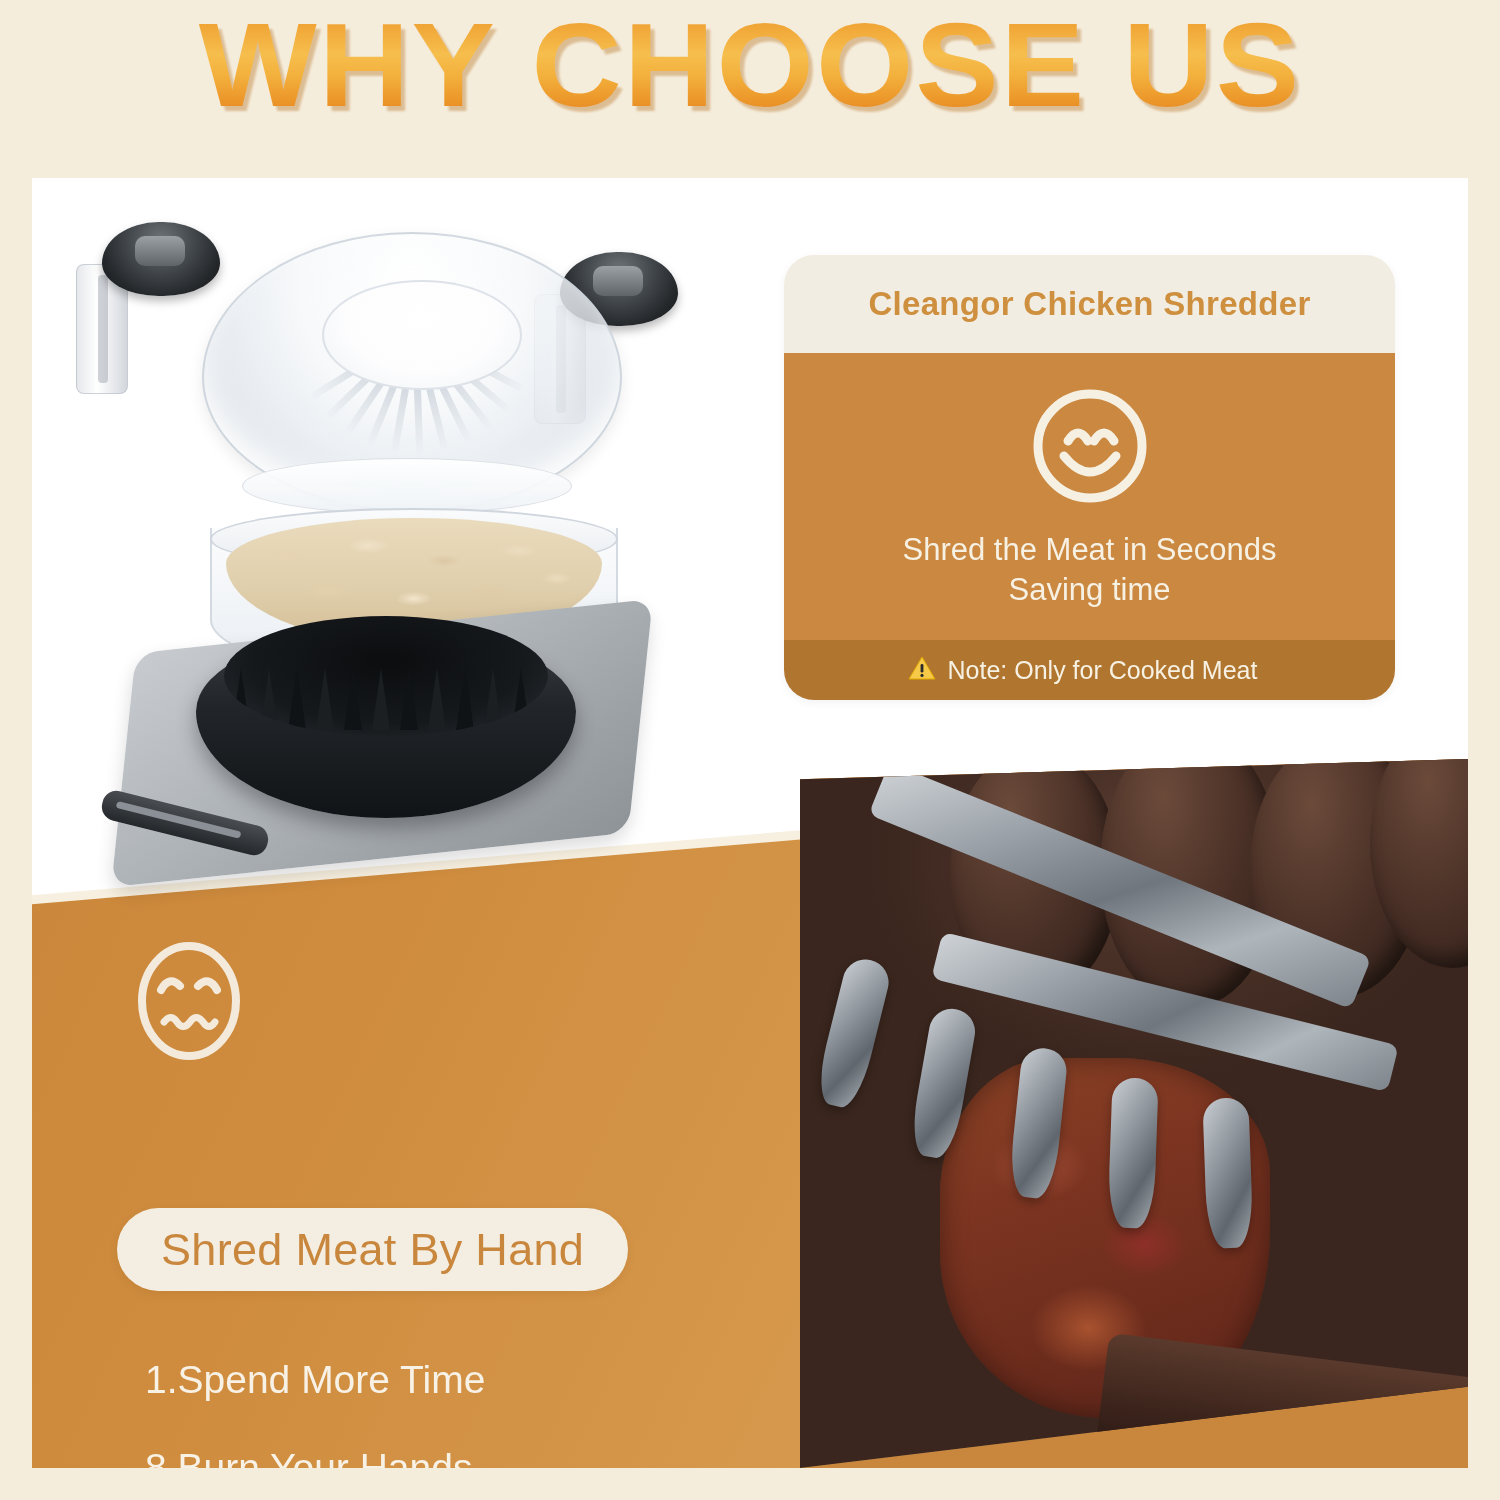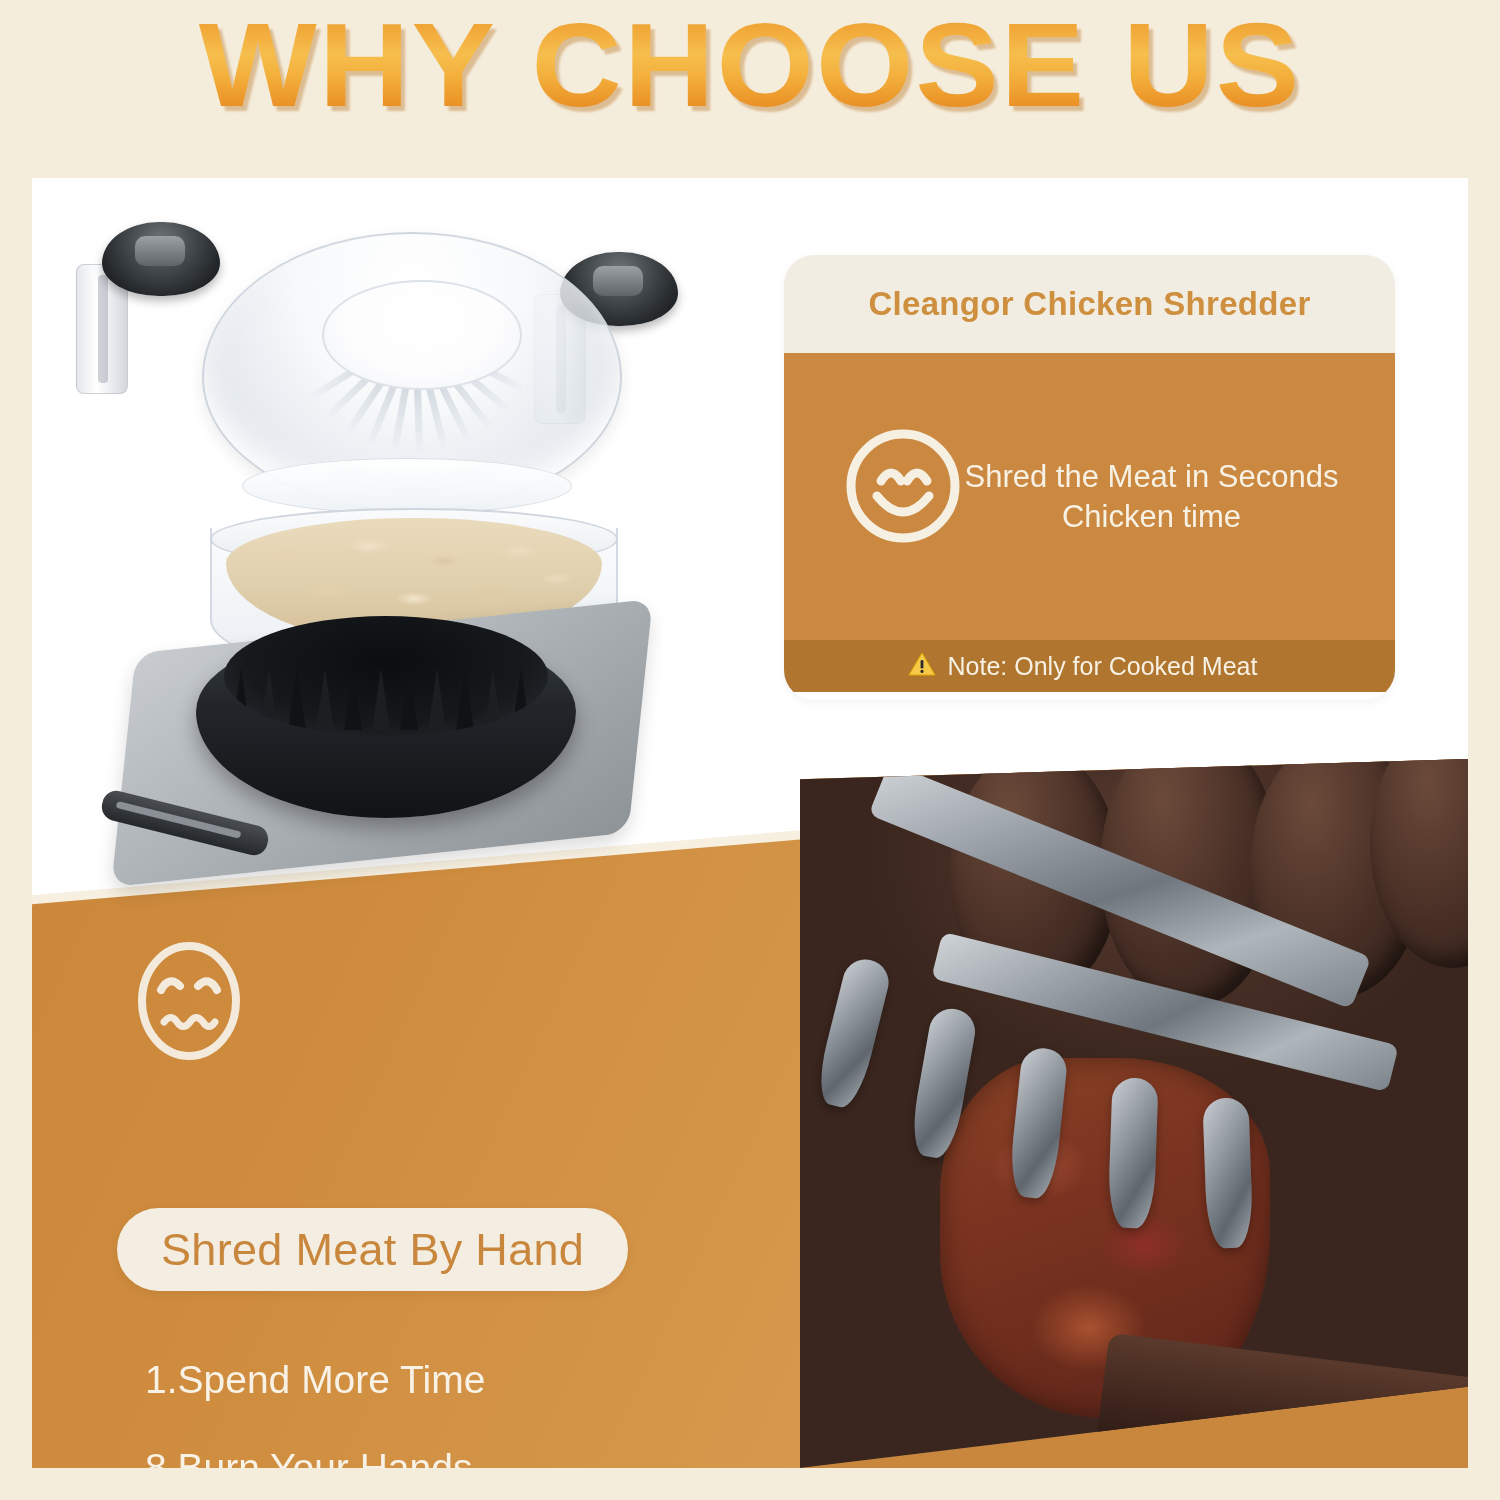--- a/index.html
+++ b/index.html
@@ -183,28 +183,28 @@
   }
   #card-header{
     height:98px; background:#F2EDE2;
     display:flex; align-items:center; justify-content:center;
   }
   #card-title{
     font-size:33px; font-weight:bold; color:#CE8F3E; letter-spacing:.3px;
   }
   #card-body{
     height:287px; background:#CB8840;
-    display:flex; flex-direction:row; align-items:center; justify-content:center;
+    display:flex; flex-direction:column; align-items:center; justify-content:center;
   }
   #smiley-icon{ margin-bottom:18px; }
   #card-tagline{
     color:#F7F1E4; font-size:31px; line-height:1.28; text-align:center; font-weight:400;
   }
   #card-note{
-    height:52px; background:#B0762F;
+    height:60px; background:#B0762F;
     display:flex; align-items:center; justify-content:center; gap:12px;
     padding-right:14px;
   }
   #note-text{ color:#F7F1E4; font-size:25px; }
 
   
   #sad-icon{ position:absolute; left:103px; top:760px; }
   #hand-pill{
     position:absolute; left:85px; top:1030px;
     height:83px; padding:0 44px;
@@ -344,21 +344,21 @@
       <span id="smiley-icon">
         <svg width="124" height="124" viewBox="0 0 124 124" fill="none">
           <circle cx="62" cy="62" r="52" stroke="#F6F0E2" stroke-width="9"></circle>
           <path d="M40 57 q10 -16 20 0" stroke="#F6F0E2" stroke-width="9" stroke-linecap="round" fill="none"></path>
           <path d="M66 57 q10 -16 20 0" stroke="#F6F0E2" stroke-width="9" stroke-linecap="round" fill="none"></path>
           <path d="M36 72 q26 32 52 0" stroke="#F6F0E2" stroke-width="9" stroke-linecap="round" fill="none"></path>
         </svg>
       </span>
       <div id="card-tagline">
         <div>Shred the Meat in Seconds</div>
-        <div>Chicken time</div>
+        <div>Saving time</div>
       </div>
     </div>
 
     <div id="card-note">
       <span>
         <svg width="28" height="26" viewBox="0 0 28 26">
           <path d="M14 2 L27 24 L1 24 Z" fill="#F7C948" stroke="#E0A800" stroke-width="1" stroke-linejoin="round"></path>
           <rect x="12.6" y="9" width="2.8" height="8.6" rx="1.3" fill="#2b2b2b"></rect>
           <circle cx="14" cy="20.4" r="1.6" fill="#2b2b2b"></circle>
         </svg>

